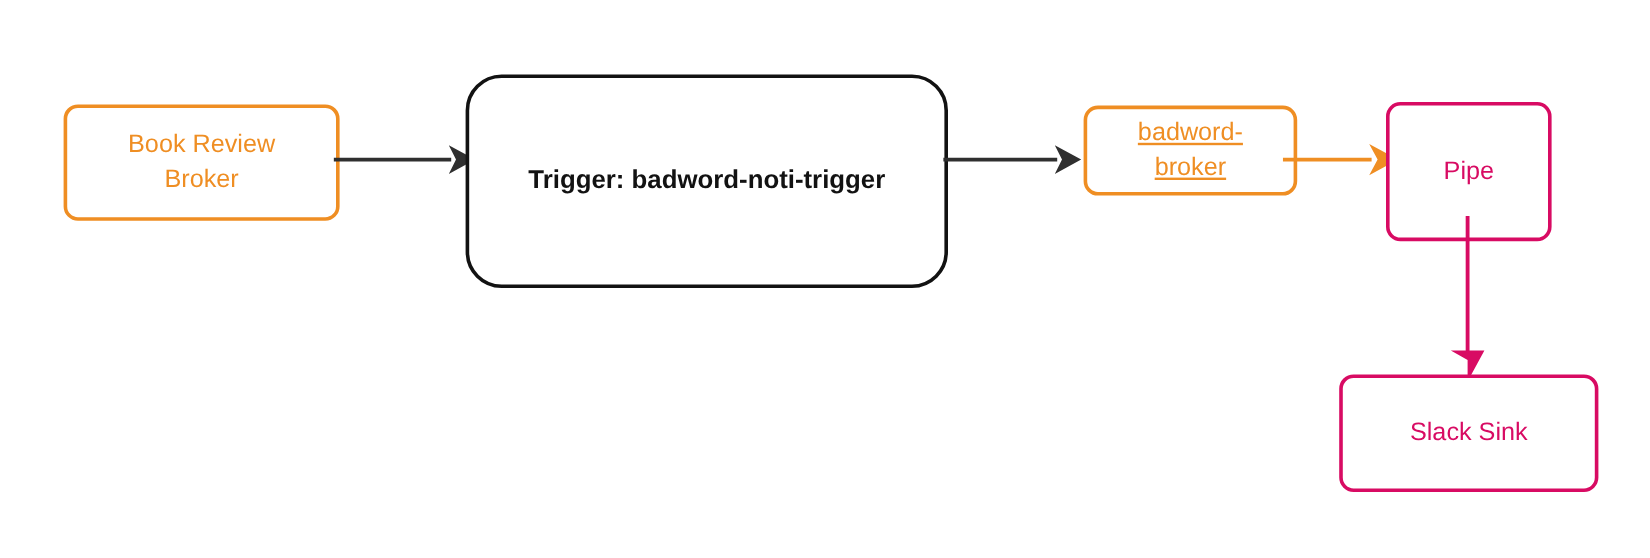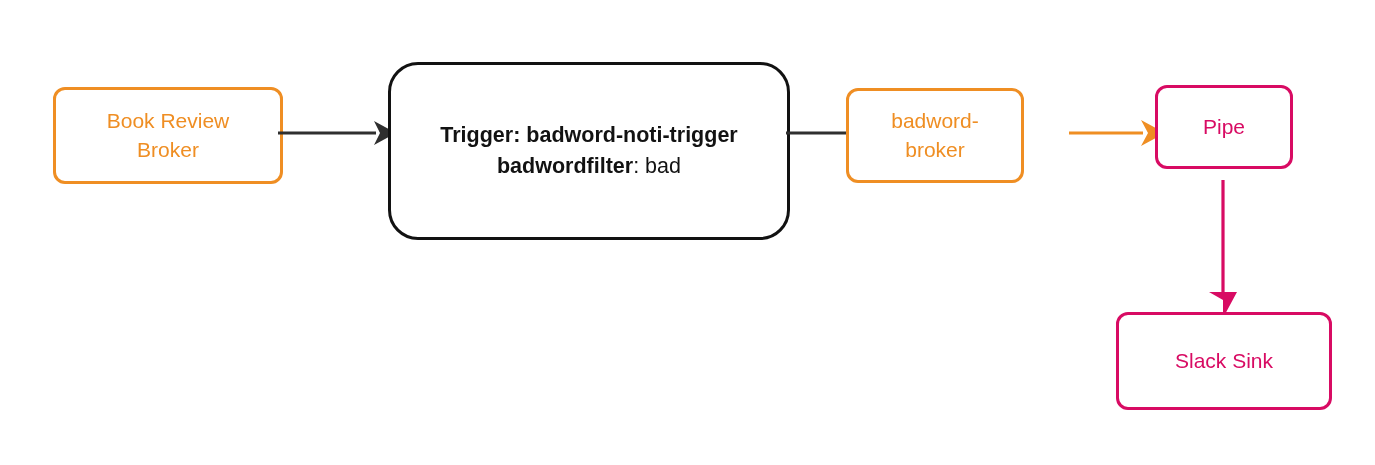--- a/index.html
+++ b/index.html
@@ -52,22 +52,22 @@
   }
   .node-black .lines .ln {
     display: block;
     white-space: nowrap;
   }
   .b { font-weight: bold; }
 
   
   #node-source       { left: 53px;   top: 87px;  width: 230px; height: 97px; }
   #node-trigger      { left: 388px;  top: 47px;  width: 402px; height: 178px; }
-  #node-broker       { left: 846px;  top: 88px;  width: 178px; height: 95px; }
-  #node-pipe         { left: 1155px; top: 85px;  width: 138px; height: 84px; }
+  #node-broker       { left: 903px;  top: 88px;  width: 178px; height: 75px; text-decoration: underline; }
+  #node-pipe         { left: 1155px; top: 85px;  width: 138px; height: 116px; }
   #node-sink         { left: 1116px; top: 312px; width: 216px; height: 98px; text-align: center; }
 
   
   .edge {
     position: absolute;
     overflow: visible;
   }
   #edge-source-trigger { left: 278px;  top: 108px; width: 118px; height: 50px; }
   #edge-trigger-broker { left: 786px;  top: 108px; width: 118px; height: 50px; }
   #edge-broker-pipe    { left: 1069px; top: 108px; width: 96px;  height: 50px; }
@@ -88,21 +88,20 @@
   <div class="edge" id="edge-source-trigger">
     <svg width="118" height="50" viewBox="0 0 118 50">
       <line x1="0" y1="25" x2="98" y2="25" stroke="#2f2f2f" stroke-width="3.2"></line>
       <polygon points="96,13 118,25 96,37 102,25" fill="#2f2f2f"></polygon>
     </svg>
   </div>
 
   <div class="node node-black" id="node-trigger">
     <span class="lines">
       <span class="ln"><span class="b">Trigger:</span> <span class="b">badword-noti-trigger</span></span>
-      <span class="ln"><span class="b">badwordfilter</span><span>: </span><span>bad</span></span>
     </span>
   </div>
 
   <div class="edge" id="edge-trigger-broker">
     <svg width="118" height="50" viewBox="0 0 118 50">
       <line x1="0" y1="25" x2="95" y2="25" stroke="#2f2f2f" stroke-width="3.2"></line>
       <polygon points="93,13 115,25 93,37 99,25" fill="#2f2f2f"></polygon>
     </svg>
   </div>
 

